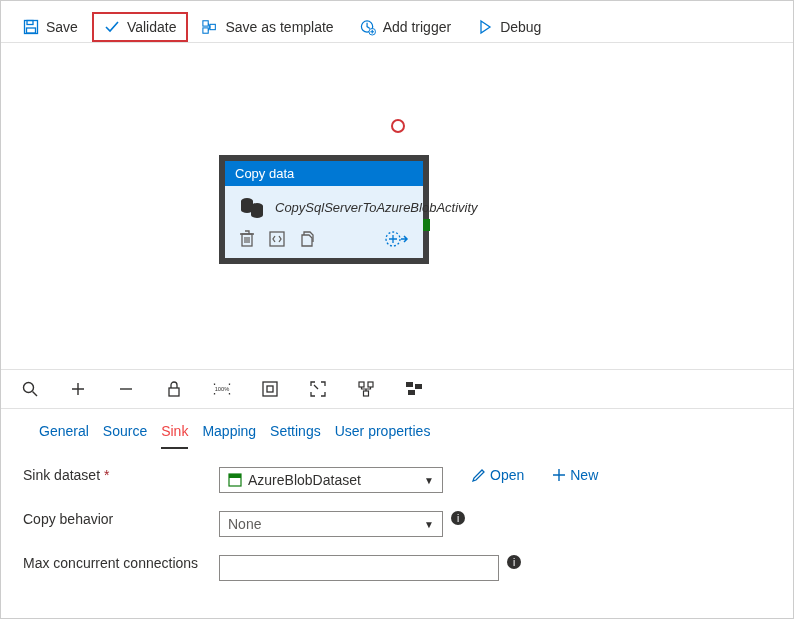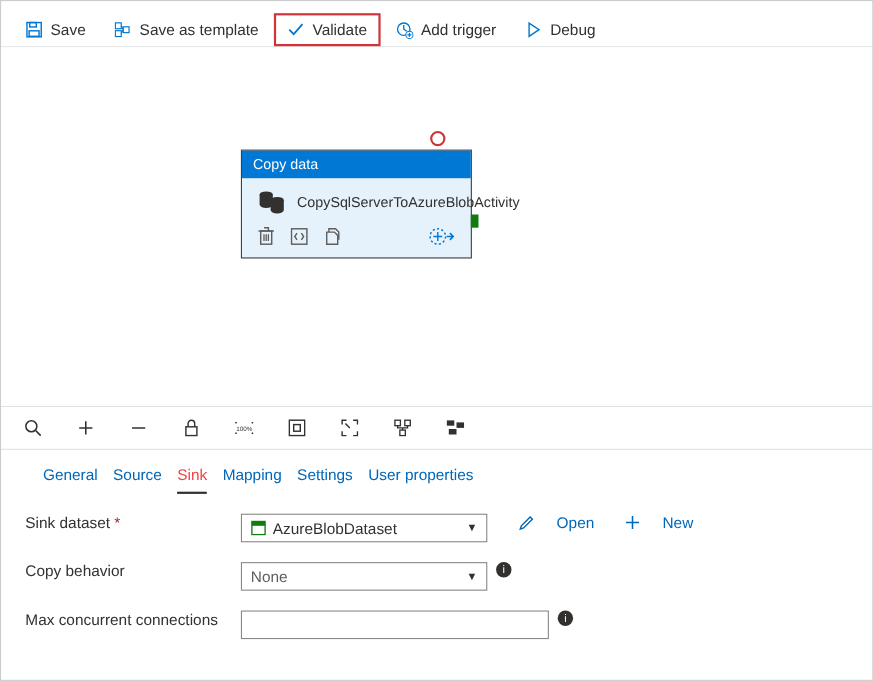--- a/index.html
+++ b/index.html
@@ -6,24 +6,24 @@
   body { margin: 0; width: 794px; height: 619px; border: 1px solid #ccc; background: #fff; color: #323130; font-size: 14px; overflow: hidden; position: relative; }
 
   
   .toolbar { display: flex; align-items: flex-end; height: 42px; padding: 0 10px; border-bottom: 1px solid #e1e1e1; gap: 2px; }
   .tb-btn { display: flex; align-items: center; gap: 7px; padding: 4px 10px; cursor: pointer; color: #323130; border: 2px solid transparent; height: 30px; }
   .tb-btn .ic { width: 16px; height: 16px; display:flex; align-items:center; justify-content:center; }
   .tb-btn.validate-hl { border: 2px solid #d13438; }
 
   
   .canvas { position: relative; height: 326px; background: #fff; }
-  .node { position: absolute; left: 218px; top: 93px; width: 210px; border: 1px solid #404040; background: #e5f1fb; font-size: 13px; }
+  .node { position: absolute; left: 218px; top: 112px; width: 210px; border: 6px solid #404040; background: #e5f1fb; font-size: 13px; }
   .node-header { background: #0078d4; color: #fff; padding: 5px 10px; font-size: 13px; }
   .node-body { display:flex; align-items:center; gap: 10px; padding: 10px 14px 6px 14px; }
-  .node-name { line-height: 1.3; }
+  .node-name { line-height: 1.3; font-style: italic; }
   .node-footer { display:flex; align-items:center; gap: 14px; padding: 4px 14px 10px 14px; }
   .node-footer .spacer { flex: 1; }
   .green-handle { position:absolute; right:-7px; top:58px; width:7px; height:12px; background:#107c10; }
   .red-circle { position:absolute; left:390px; top:76px; width:14px; height:14px; border:2px solid #d13438; border-radius:50%; }
 
   
   .midbar { display:flex; align-items:center; gap:30px; height:40px; padding:0 20px; border-top:1px solid #e1e1e1; border-bottom:1px solid #e1e1e1; color:#323130; }
   .midbar .mi { width:18px; height:18px; display:flex; align-items:center; justify-content:center; cursor:pointer; }
 
   
@@ -34,56 +34,56 @@
   
   .form { padding: 18px 22px 0 22px; }
   .row { display:flex; align-items:flex-start; margin-bottom:18px; }
   .lbl { width:196px; color:#323130; }
   .req { color:#a4262c; }
   .sel { width:224px; height:26px; border:1px solid #8a8886; display:flex; align-items:center; padding:0 8px; justify-content:space-between; background:#fff; cursor:pointer; }
   .sel .caret { font-size:10px; }
   .sel .ds-ic { width:14px; height:14px; display:inline-flex; margin-right:6px; }
   .inp { width:280px; height:26px; border:1px solid #8a8886; padding:0 8px; }
   .info { width:14px; height:14px; border-radius:50%; background:#323130; color:#fff; font-size:10px; display:flex; align-items:center; justify-content:center; margin-left:8px; cursor:pointer; }
-  .link { color:#0067b8; display:flex; align-items:center; gap:20px; margin-left:28px; cursor:pointer; }
+  .link { color:#0067b8; display:flex; align-items:center; gap:4px; margin-left:28px; cursor:pointer; }
 
   svg { display:block; }
 </style>
 </head>
 <body>
 
 <div class="toolbar">
   <div class="tb-btn">
     <span class="ic">
       <svg width="16" height="16" viewBox="0 0 16 16">
           <rect x="1.5" y="1.5" width="13" height="13" fill="none" stroke="#0078d4" stroke-width="1.3"></rect>
           <rect x="4" y="1.5" width="6" height="4" fill="none" stroke="#0078d4" stroke-width="1.3"></rect>
           <rect x="3.5" y="9" width="9" height="5" fill="none" stroke="#0078d4" stroke-width="1.3"></rect>
         </svg>
     </span>
     <span>Save</span>
+  </div>
+  <div class="tb-btn validate-hl">
+    <span class="ic">
+      <svg width="16" height="16" viewBox="0 0 16 16">
+          <path d="M2 8 L6 12 L14 3" stroke="#0078d4" stroke-width="1.6" fill="none"></path>
+        </svg>
+    </span>
+    <span>Validate</span>
   </div>
   <div class="tb-btn">
     <span class="ic">
       <svg width="18" height="16" viewBox="0 0 18 16">
           <rect x="1" y="1" width="6" height="6" fill="none" stroke="#0078d4" stroke-width="1.2"></rect>
           <rect x="1" y="9" width="6" height="6" fill="none" stroke="#0078d4" stroke-width="1.2"></rect>
           <rect x="9" y="5" width="6" height="6" fill="none" stroke="#0078d4" stroke-width="1.2"></rect>
           <path d="M7 4 L9 8 M7 12 L9 8" stroke="#0078d4" stroke-width="1.2" fill="none"></path>
         </svg>
     </span>
     <span>Save as template</span>
-  </div>
-  <div class="tb-btn validate-hl">
-    <span class="ic">
-      <svg width="16" height="16" viewBox="0 0 16 16">
-          <path d="M2 8 L6 12 L14 3" stroke="#0078d4" stroke-width="1.6" fill="none"></path>
-        </svg>
-    </span>
-    <span>Validate</span>
   </div>
   <div class="tb-btn">
     <span class="ic">
       <svg width="17" height="17" viewBox="0 0 17 17">
           <circle cx="7.5" cy="7.5" r="6" fill="none" stroke="#0078d4" stroke-width="1.3"></circle>
           <path d="M7.5 3.5 L7.5 7.5 L10.5 9.5" stroke="#0078d4" stroke-width="1.3" fill="none"></path>
           <circle cx="13" cy="13" r="3.5" fill="#fff" stroke="#0078d4" stroke-width="1"></circle>
           <path d="M13 11 v4 M11 13 h4" stroke="#0078d4" stroke-width="1.2"></path>
         </svg>
     </span>

